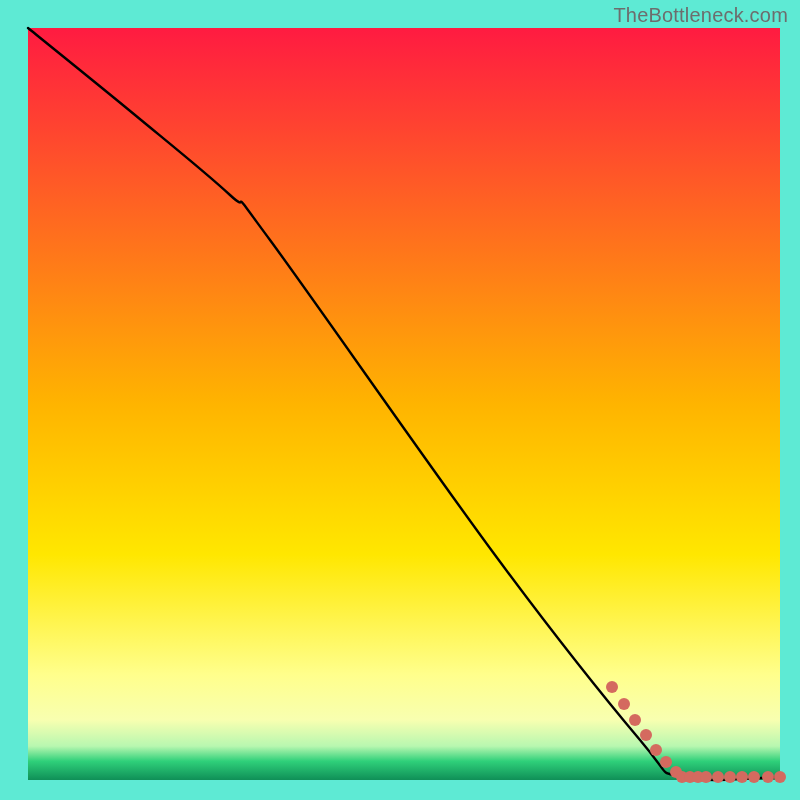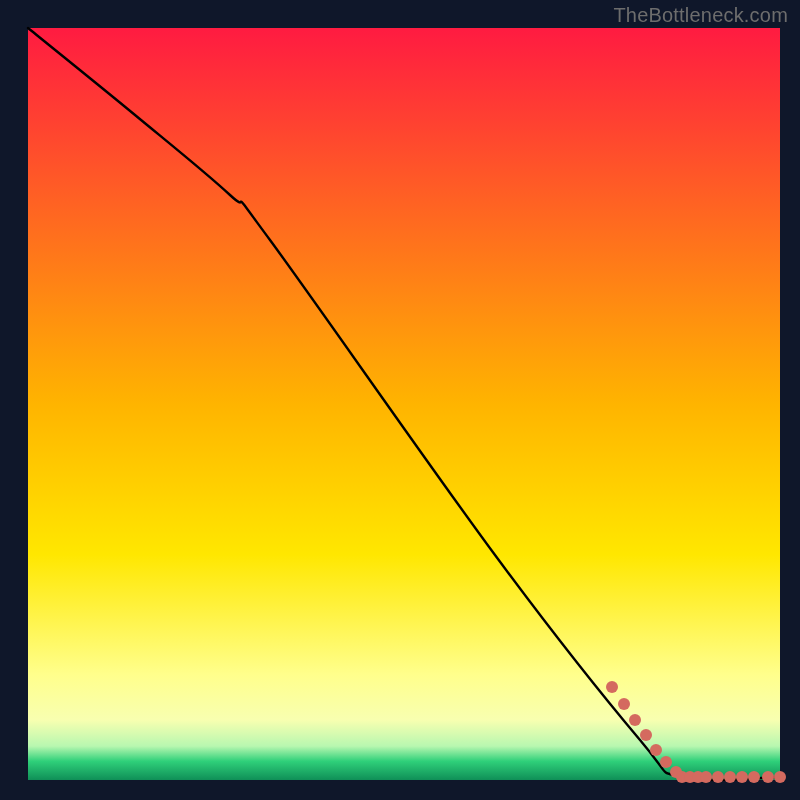--- a/index.html
+++ b/index.html
@@ -7,21 +7,21 @@
     padding: 0;
     width: 800px;
     height: 800px;
     background: #000;
     font-family: Arial, Helvetica, sans-serif;
   }
   .frame {
     position: relative;
     width: 800px;
     height: 800px;
-    background: #0f172a;
+    background: #5eead4;
   }
   .watermark {
     position: absolute;
     top: 4px;
     right: 12px;
     color: #6d6d6d;
     font-size: 20px;
     font-weight: 500;
     letter-spacing: 0.2px;
     z-index: 5;

